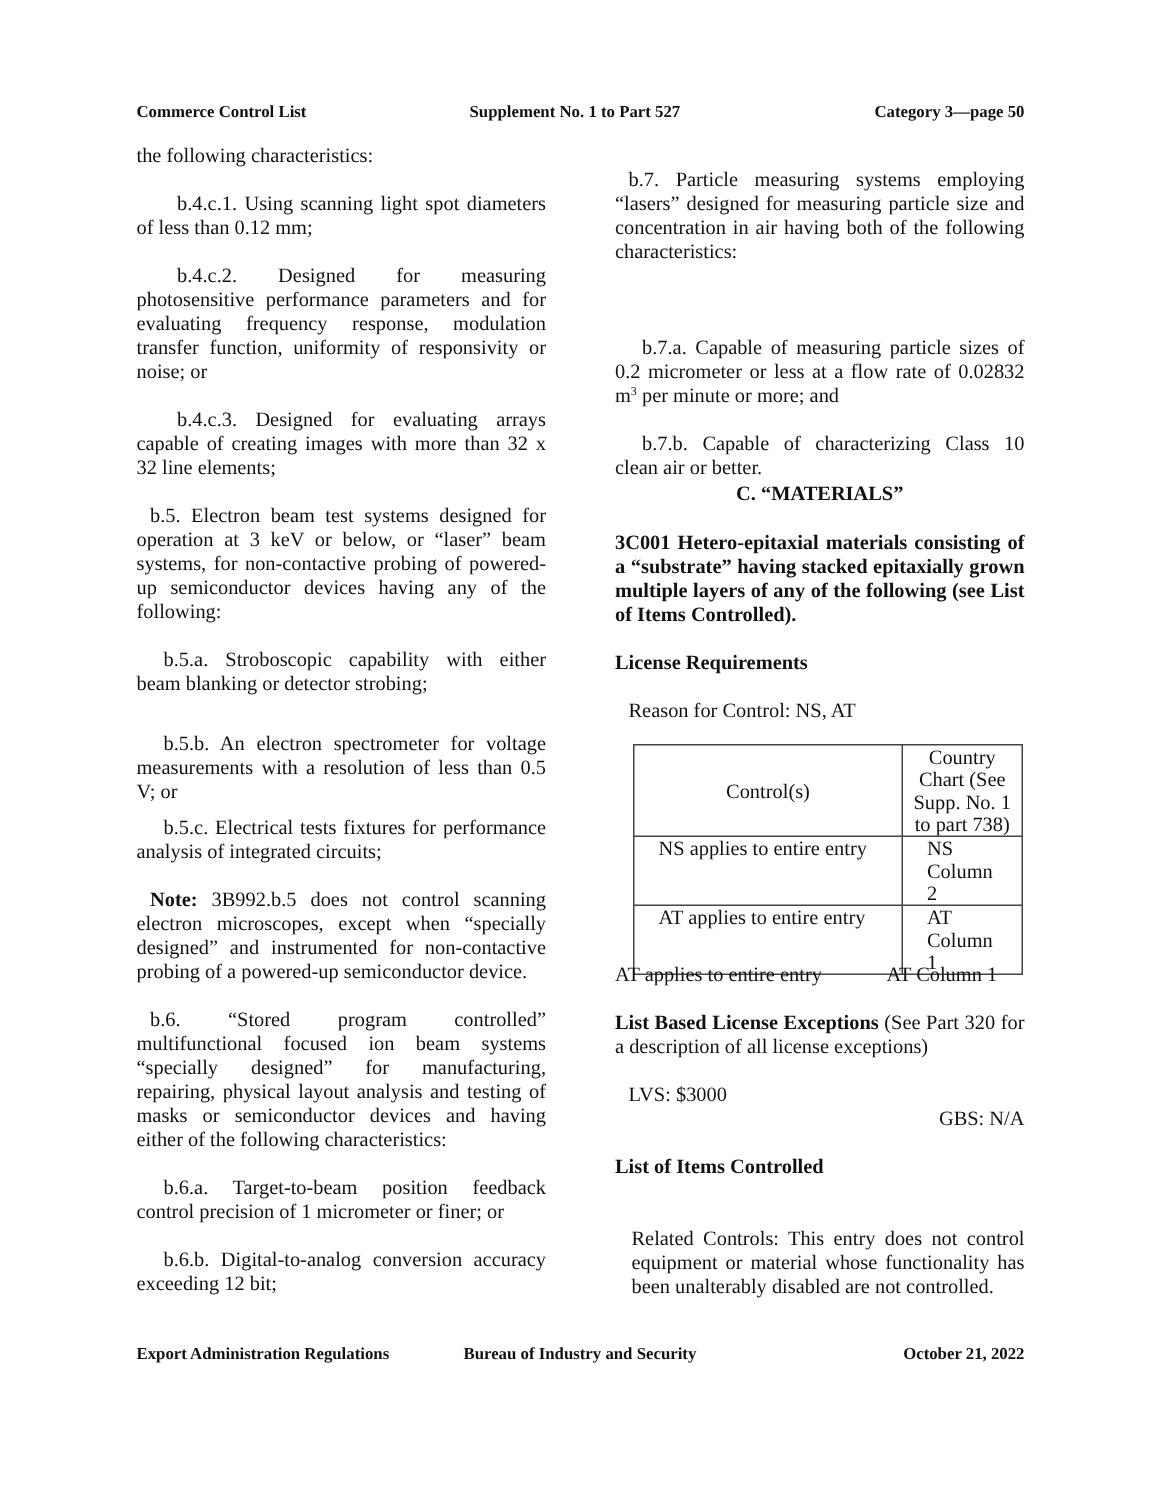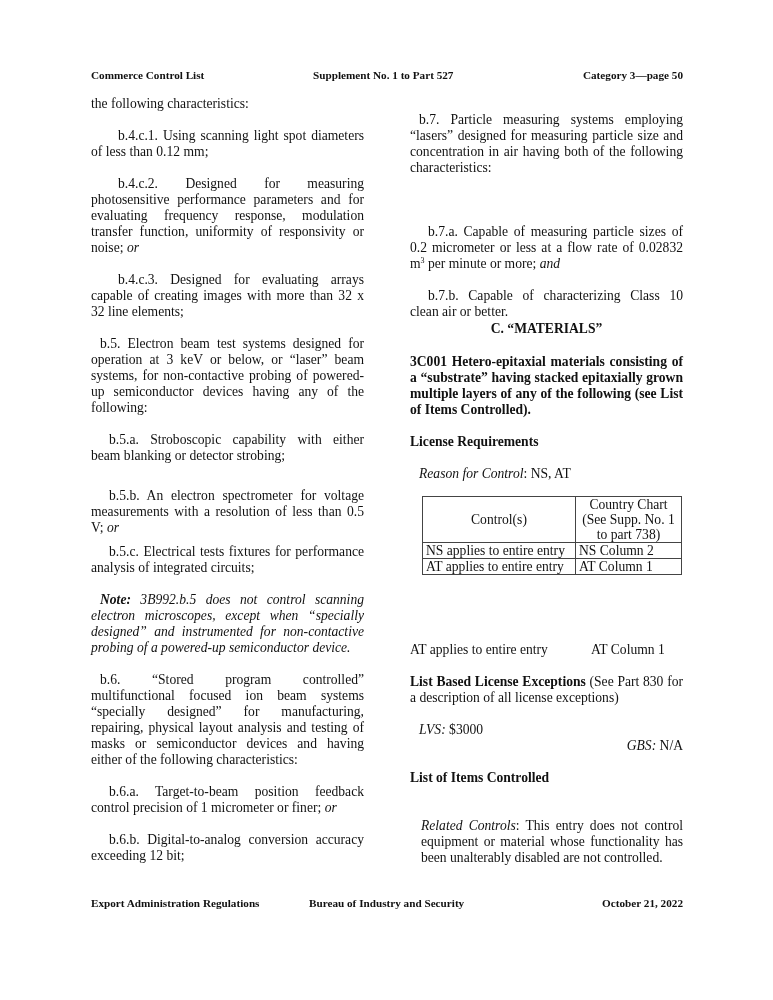--- a/index.html
+++ b/index.html
@@ -11,25 +11,25 @@
   .hdr span, .ftr span { position: absolute; white-space: nowrap; }
   .col { position: absolute; width: 273px; font-size: 13.6px; line-height: 16px; }
   .col.left { left: 91px; top: 96px; }
   .col.right { left: 410px; top: 96px; }
   p { margin: 0; text-align: justify; }
   .abs { position: absolute; left: 0; right: 0; }
   .i1 { text-indent: 27px; }
   .i2 { text-indent: 9px; }
   .i3 { text-indent: 18px; }
   .bold { font-weight: bold; }
-  .it { font-style: italic; }
+  .it { }
   .center { text-align: center; }
   sup { font-size: 8px; vertical-align: 5px; line-height: 0; }
   table.ctl { position: absolute; left: 12px; top: 400px; width: 260px; border-collapse: collapse; font-size: 13.6px; line-height: 15px; }
-  table.ctl td { border: 1px solid #444; padding: 0 3px; vertical-align: top; }
+  table.ctl td { border: 1px solid #444; padding: 0 16px; vertical-align: top; }
   table.ctl td.c1 { width: 146px; text-align: justify; }
   table.ctl th { border: 1px solid #444; font-weight: normal; padding: 0 3px; }
 </style>
 </head>
 <body>
 
 <div class="hdr">
   <span style="left:0">Commerce Control List</span>
   <span style="left:222px">Supplement No. 1 to Part 527</span>
   <span style="right:0">Category 3—page 50</span>
@@ -70,21 +70,21 @@
       <td>NS Column 2</td>
     </tr>
     <tr>
       <td class="c1">AT applies to entire entry</td>
       <td>AT Column 1</td>
     </tr>
   </tbody>
     </table>
 
   <p class="abs" style="top:546px; text-align:left"><span>AT applies to entire entry</span><span style="position:absolute; left:181px">AT Column 1</span></p>
-  <p class="abs" style="top:578px"><span class="bold">List Based License Exceptions</span><span> (See Part 830 for a description of all license exceptions)</span></p>
+  <p class="abs" style="top:578px"><span class="bold">List Based License Exceptions</span><span> (See Part 320 for a description of all license exceptions)</span></p>
   <p class="abs" style="top:626px; padding-left:9px; text-align:left"><span class="it">LVS:</span>  <span>$3000</span></p>
   <p class="abs" style="top:642px; padding-left:9px; text-align:right"><span class="it">GBS:</span>  <span>N/A</span></p>
   <p class="abs bold" style="top:674px">List of Items Controlled</p>
   <p class="abs" style="top:722px; padding-left:11px"><span class="it">Related Controls</span><span>:  This entry does not control equipment or material whose functionality has been unalterably disabled are not controlled.</span></p>
 </div>
 
 <div class="ftr">
   <span style="left:0">Export Administration Regulations</span>
   <span style="left:218px">Bureau of Industry and Security</span>
   <span style="right:0">October 21, 2022</span>

